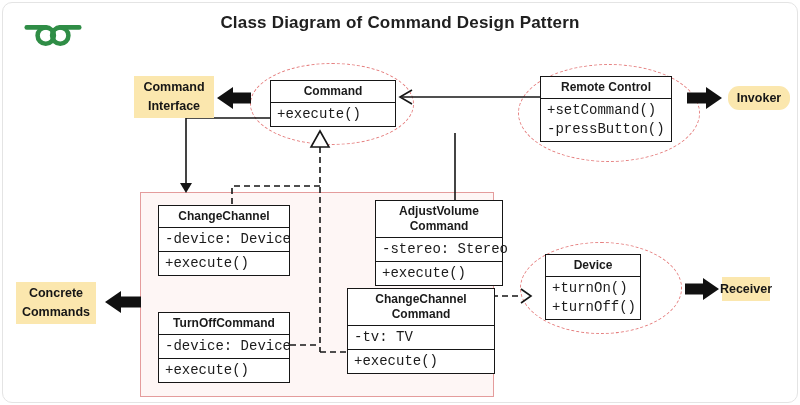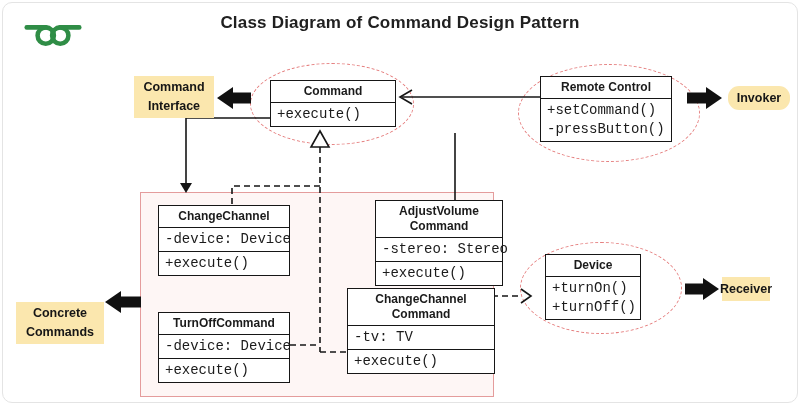--- a/index.html
+++ b/index.html
@@ -78,21 +78,21 @@
 
   <polygon points="217,98 233,87 233,92.5 251,92.5 251,103.5 233,103.5 233,109" fill="#111111"></polygon>
   <polygon points="722,98 706,87 706,92.5 687,92.5 687,103.5 706,103.5 706,109" fill="#111111"></polygon>
   <polygon points="105,302 121,291 121,296.5 141,296.5 141,307.5 121,307.5 121,313" fill="#111111"></polygon>
   <polygon points="719,289 703,278 703,283.5 685,283.5 685,294.5 703,294.5 703,300" fill="#111111"></polygon>
 </svg>
 
 <div class="hl" style="left:134px;top:76px;width:80px;height:42px;">Command
 Interface</div>
 <div class="hl" style="left:728px;top:86px;width:62px;height:24px;border-radius:11px;">Invoker</div>
-<div class="hl" style="left:16px;top:282px;width:88px;height:42px;margin-top:20px;">Concrete
+<div class="hl" style="left:16px;top:282px;width:80px;height:42px;">Concrete
 Commands</div>
 <div class="hl" style="left:722px;top:277px;width:48px;height:24px;">Receiver</div>
 
 <div class="uml" style="left:270px;top:80px;width:126px;">
   <div class="hdr">Command</div>
   <div class="comp">
     <div class="mem">+execute()</div>
   </div>
 </div>
 

